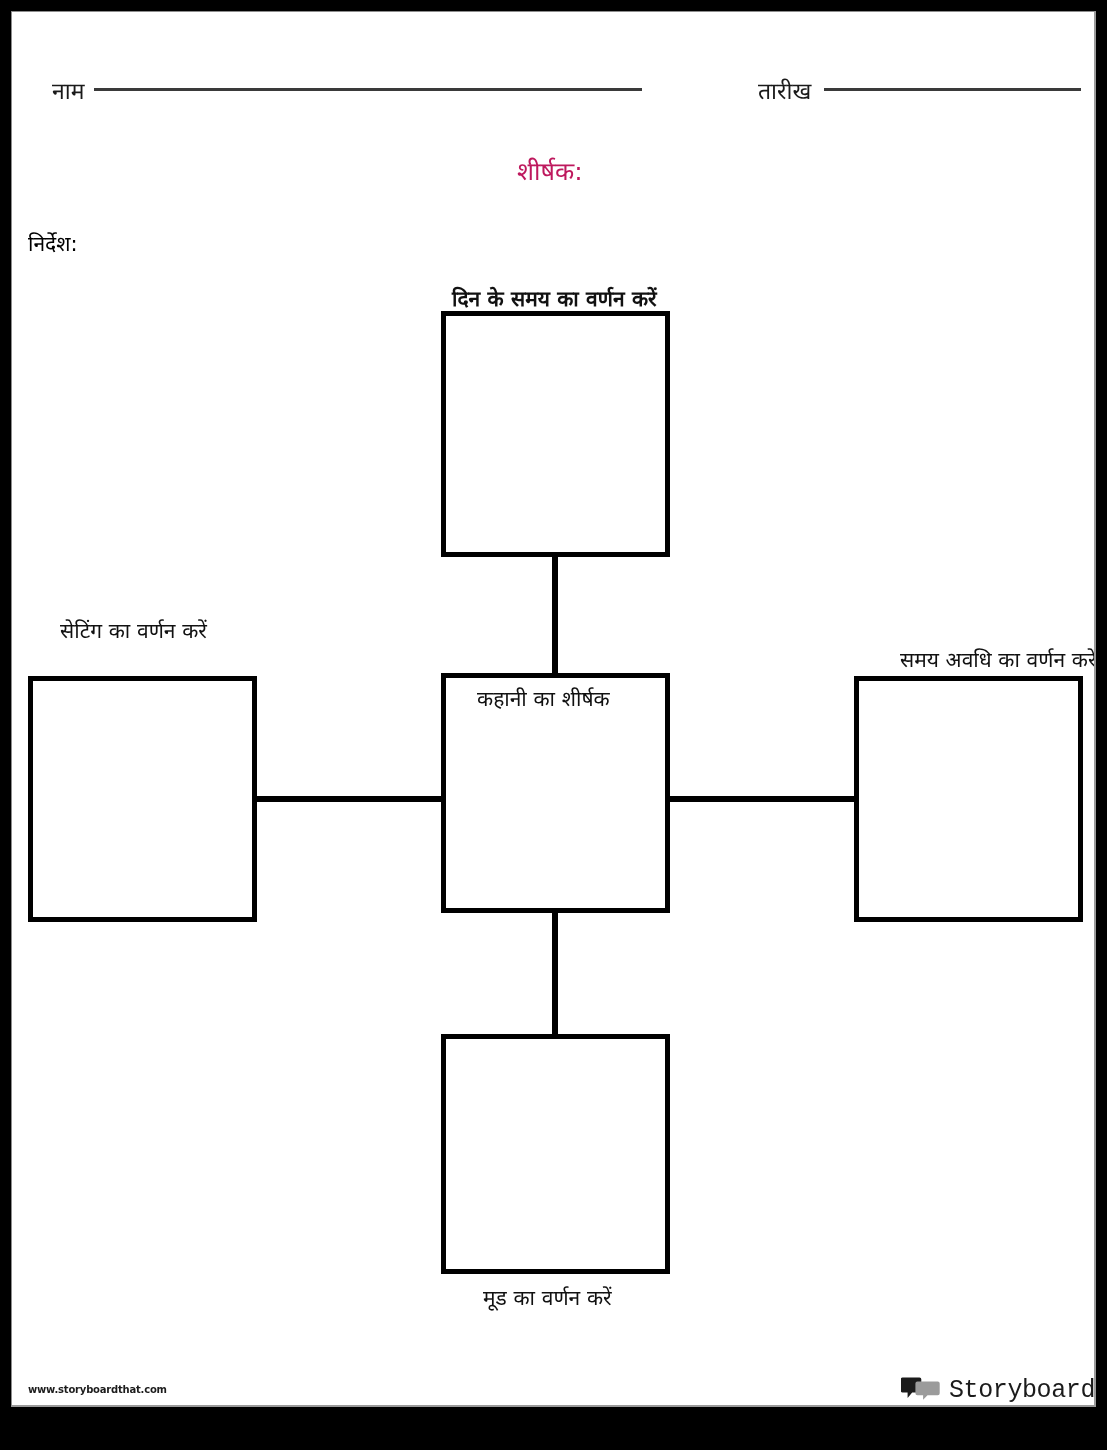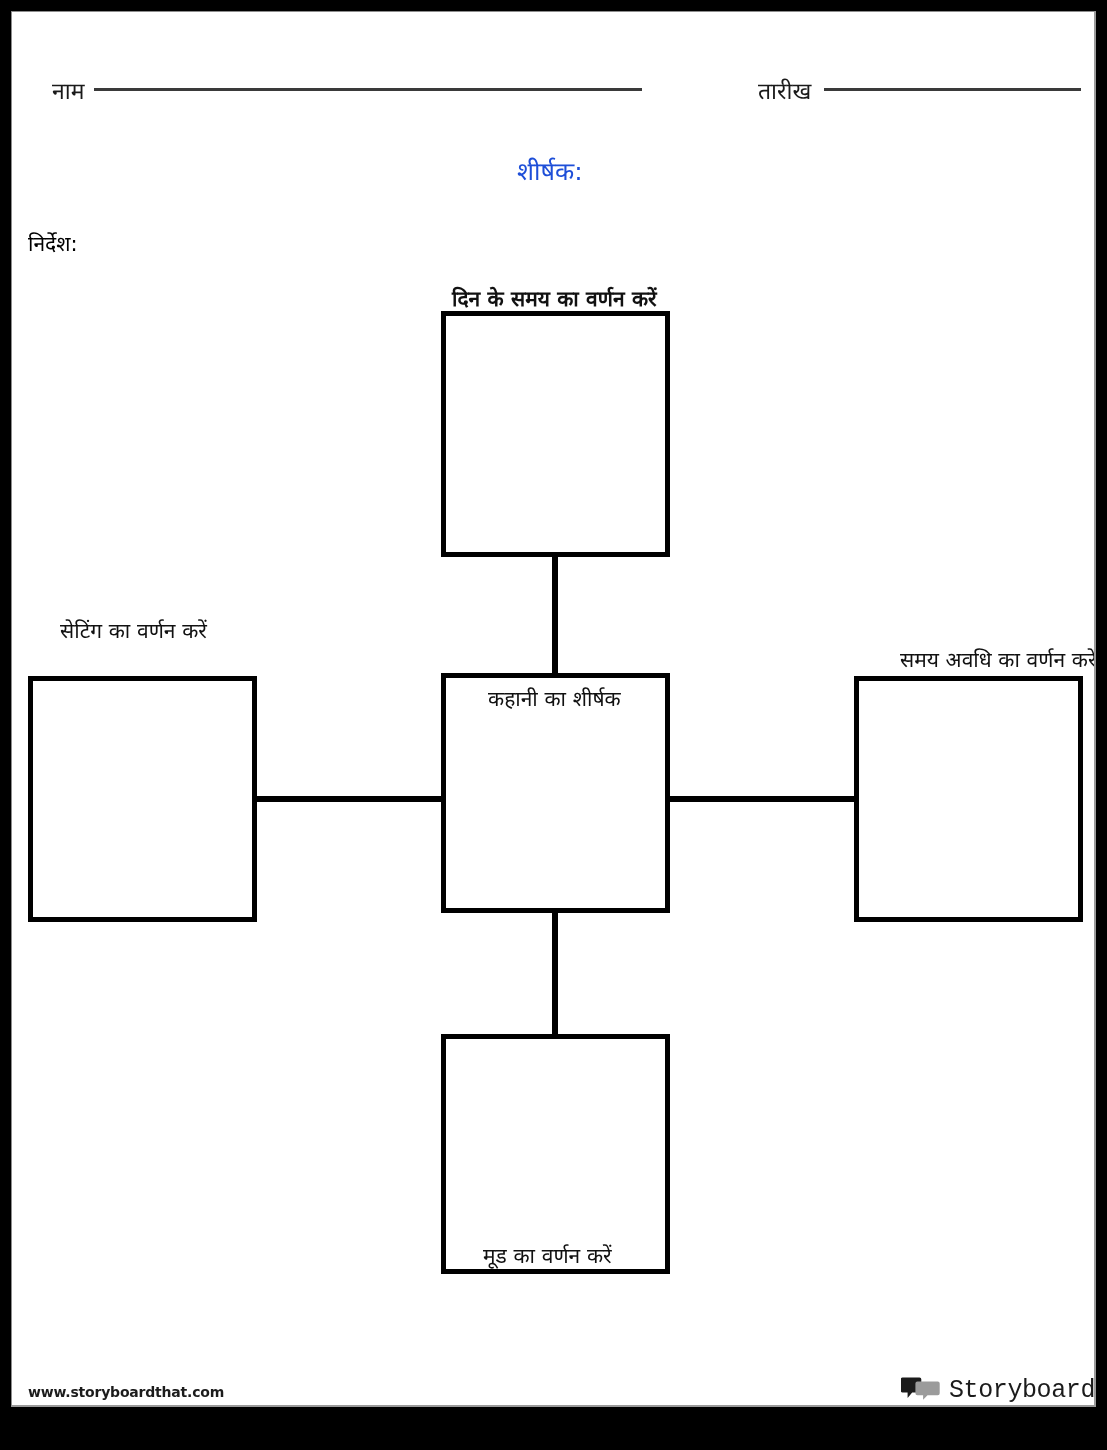--- a/index.html
+++ b/index.html
@@ -53,21 +53,21 @@
   #name-rule  { left: 82px; top: 76px; width: 548px; }
 
   #date-label { left: 746px; top: 62px; }
   #date-rule  { left: 812px; top: 76px; width: 257px; }
 
   #title-prompt {
     position: absolute;
     left: 505px;
     top: 141px;
     font-size: 25px;
-    color: #1d4ed8;
+    color: #be185d;
     white-space: nowrap;
   }
 
   #instructions-prompt {
     position: absolute;
     left: 16px;
     top: 217px;
     font-size: 21px;
     color: #000000;
     white-space: nowrap;
@@ -98,53 +98,53 @@
 
   .connector {
     position: absolute;
     background: #000000;
     z-index: 1;
   }
 
   
   #box-center { left: 429px; top: 661px; width: 229px; height: 240px; }
   #label-center {
-    left: 476px; top: 672px;
+    left: 465px; top: 672px;
     font-size: 21px;
     z-index: 5;
   }
 
   
   #box-top { left: 429px; top: 299px; width: 229px; height: 246px; }
   #label-top { left: 440px; top: 272px; font-weight: bold; }
 
   
   #box-bottom { left: 429px; top: 1022px; width: 229px; height: 240px; }
-  #label-bottom { left: 471px; top: 1229px; }
+  #label-bottom { left: 471px; top: 1271px; }
 
   
   #box-left { left: 16px; top: 664px; width: 229px; height: 246px; }
   #label-left { left: 48px; top: 604px; }
 
   
   #box-right { left: 842px; top: 664px; width: 229px; height: 246px; }
   #label-right { left: 857px; top: 633px; margin-left: 31px; }
 
   
   #conn-top    { left: 540px; top: 543px;  width: 6px;  height: 122px; }
   #conn-bottom { left: 540px; top: 897px;  width: 6px;  height: 129px; }
   #conn-left   { left: 241px; top: 784px;  width: 192px; height: 6px; }
   #conn-right  { left: 654px; top: 784px;  width: 192px; height: 6px; }
 
   
   #footer-url {
     position: absolute;
     left: 16px;
     top: 1372px;
-    font-size: 14px;
+    font-size: 10px;
     font-weight: bold;
     color: #1c1c1c;
     letter-spacing: -0.2px;
   }
 
   #logo {
     position: absolute;
     left: 889px;
     top: 1362px;
     display: flex;

